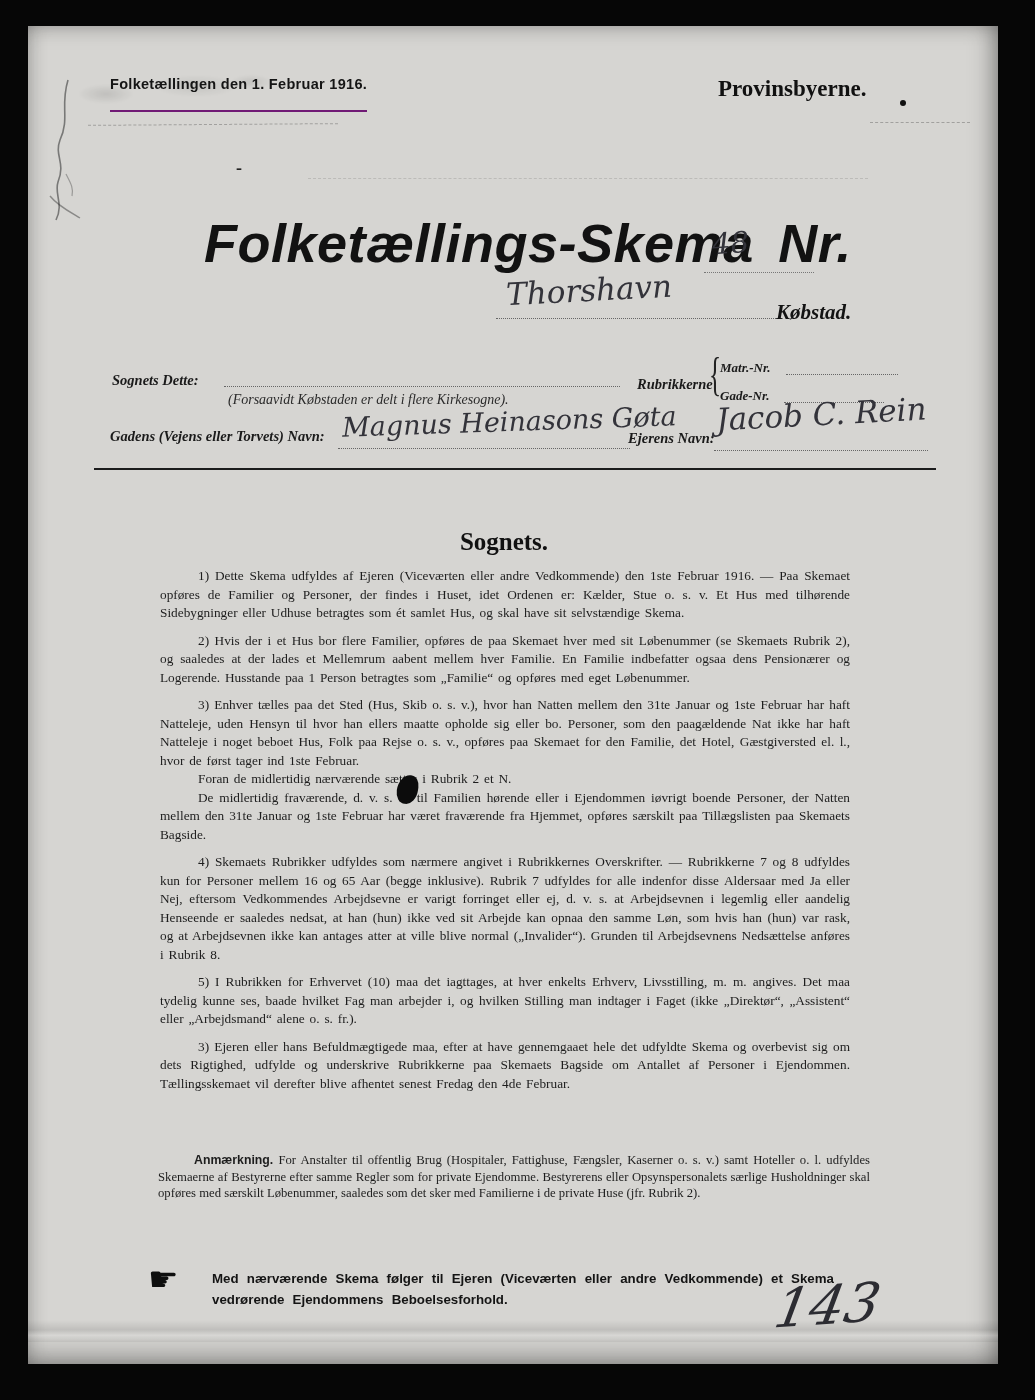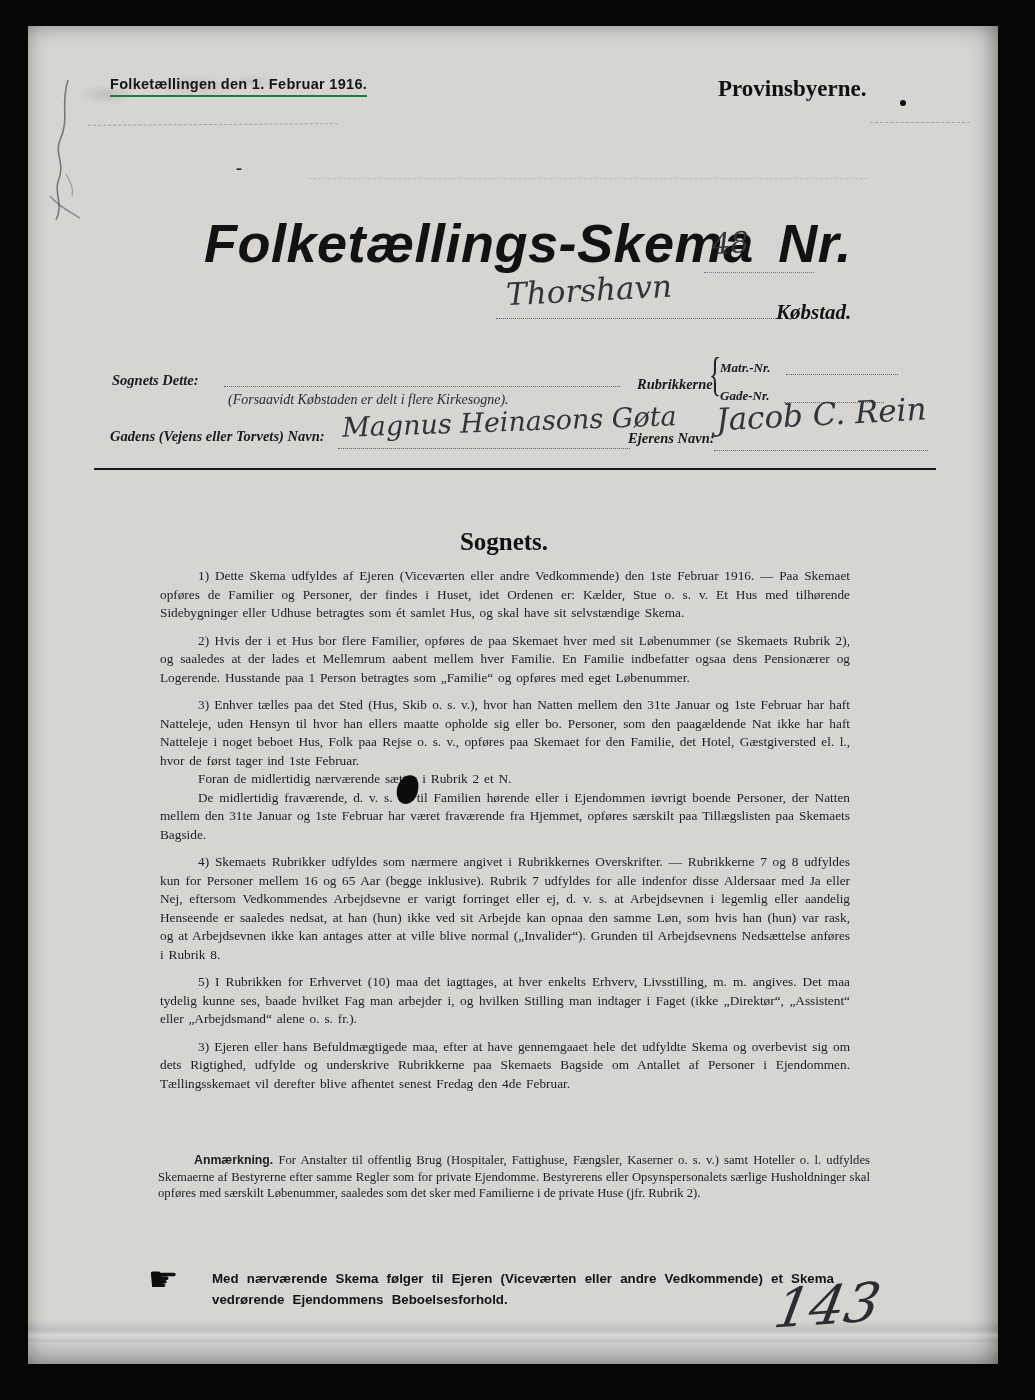--- a/index.html
+++ b/index.html
@@ -19,21 +19,21 @@
       inset 12px 0 22px -14px rgba(0,0,0,0.22),
       inset 0 14px 24px -16px rgba(0,0,0,0.25),
       inset 0 -18px 30px -14px rgba(0,0,0,0.38);
   }
   .abs{position:absolute;}
   
   .hdr-left{
     left:82px;top:50px;
     font-family:"Liberation Sans", sans-serif;
     font-weight:bold;font-size:14.5px;letter-spacing:0.3px;
-    border-bottom:2px solid #15803d;padding-bottom:3px;
+    border-bottom:2px solid #701a75;padding-bottom:18px;
     color:#151515;
   }
   .hdr-right{
     left:690px;top:50px;
     font-family:"Liberation Serif", serif;
     font-weight:bold;font-size:23px;color:#111;
   }
   .stray-mark{left:208px;top:132px;font-weight:bold;font-size:18px;color:#222;}
   
   .title{

